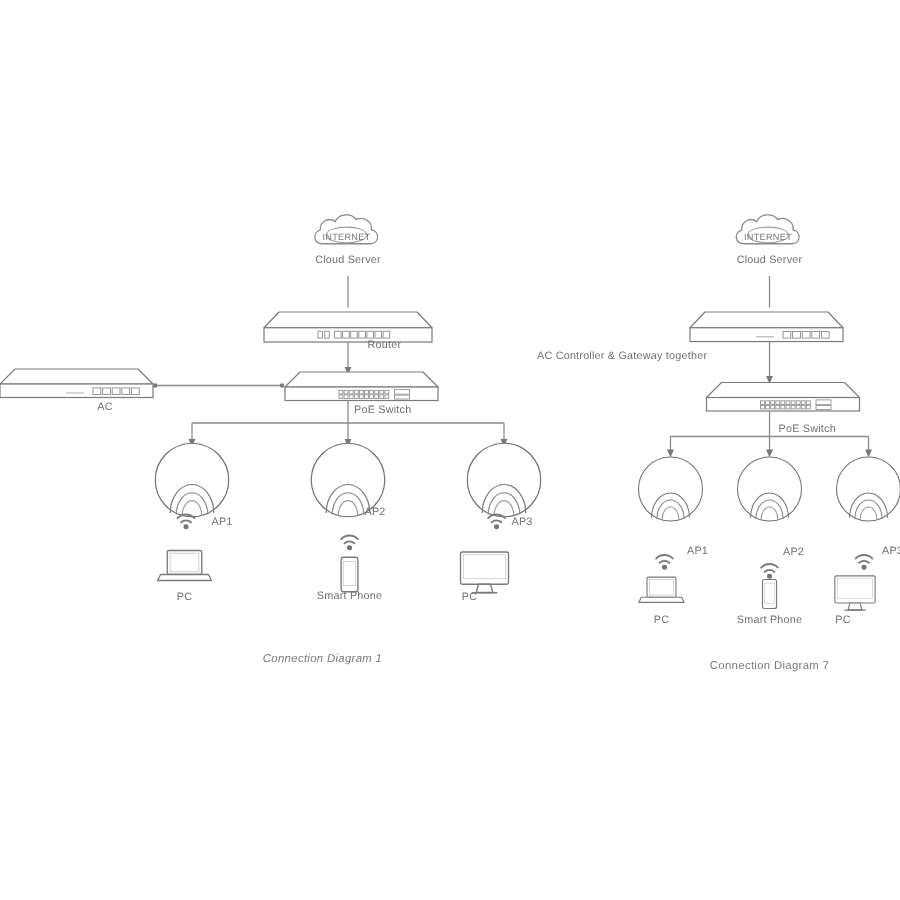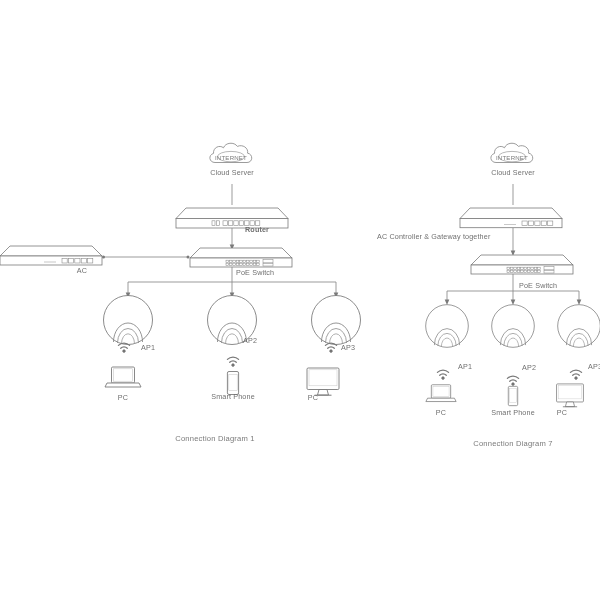--- a/index.html
+++ b/index.html
@@ -248,36 +248,36 @@
     <g transform="translate(570,394) scale(0.84)">
       <use href="#monitorSym" x="0" y="0"></use>
     </g>
   </g>
 
   <text x="231" y="160" text-anchor="middle" font-family="Liberation Sans, sans-serif" font-size="6.1" fill="#7a7a7a" letter-spacing="0.2">INTERNET</text>
   <text x="512" y="160" text-anchor="middle" font-family="Liberation Sans, sans-serif" font-size="6.1" fill="#7a7a7a" letter-spacing="0.2">INTERNET</text>
 </svg>
 
 <div class="lbl c" style="left:232px;top:169px;">Cloud Server</div>
-<div class="lbl" style="left:245px;top:226px;font-weight:bold;">Router</div>
-<div class="lbl c" style="left:82px;top:267px;">AC</div>
+<div class="lbl" style="left:245px;top:226px;">Router</div>
+<div class="lbl c" style="left:70px;top:267px;">AC</div>
 <div class="lbl" style="left:236px;top:269px;">PoE Switch</div>
 
 <div class="lbl" style="left:141px;top:344px;">AP1</div>
 <div class="lbl" style="left:243px;top:337px;">AP2</div>
 <div class="lbl" style="left:341px;top:344px;">AP3</div>
 
 <div class="lbl c" style="left:123px;top:394px;">PC</div>
 <div class="lbl c" style="left:233px;top:393px;">Smart Phone</div>
 <div class="lbl c" style="left:313px;top:394px;">PC</div>
 
-<div class="cap" style="left:215px;top:434px;">Connection Diagram 1</div>
+<div class="cap" style="left:215px;top:434px;font-style:italic;">Connection Diagram 1</div>
 
 <div class="lbl c" style="left:513px;top:169px;">Cloud Server</div>
-<div class="lbl" style="left:377px;top:233px;">AC Controller &amp; Gateway together</div>
+<div class="lbl" style="left:358px;top:233px;">AC Controller &amp; Gateway together</div>
 <div class="lbl" style="left:519px;top:282px;">PoE Switch</div>
 
 <div class="lbl" style="left:458px;top:363px;">AP1</div>
 <div class="lbl" style="left:522px;top:364px;">AP2</div>
 <div class="lbl" style="left:588px;top:363px;">AP3</div>
 
 <div class="lbl c" style="left:441px;top:409px;">PC</div>
 <div class="lbl c" style="left:513px;top:409px;">Smart Phone</div>
 <div class="lbl c" style="left:562px;top:409px;">PC</div>
 

